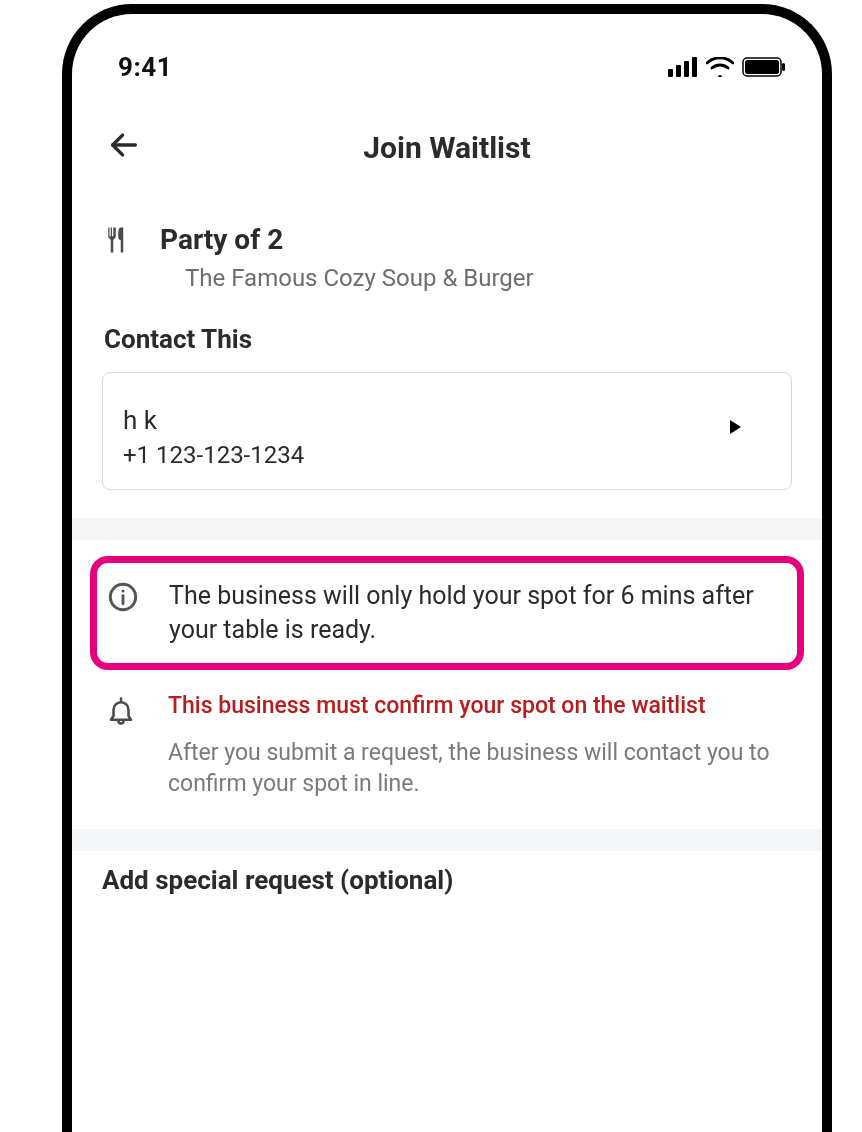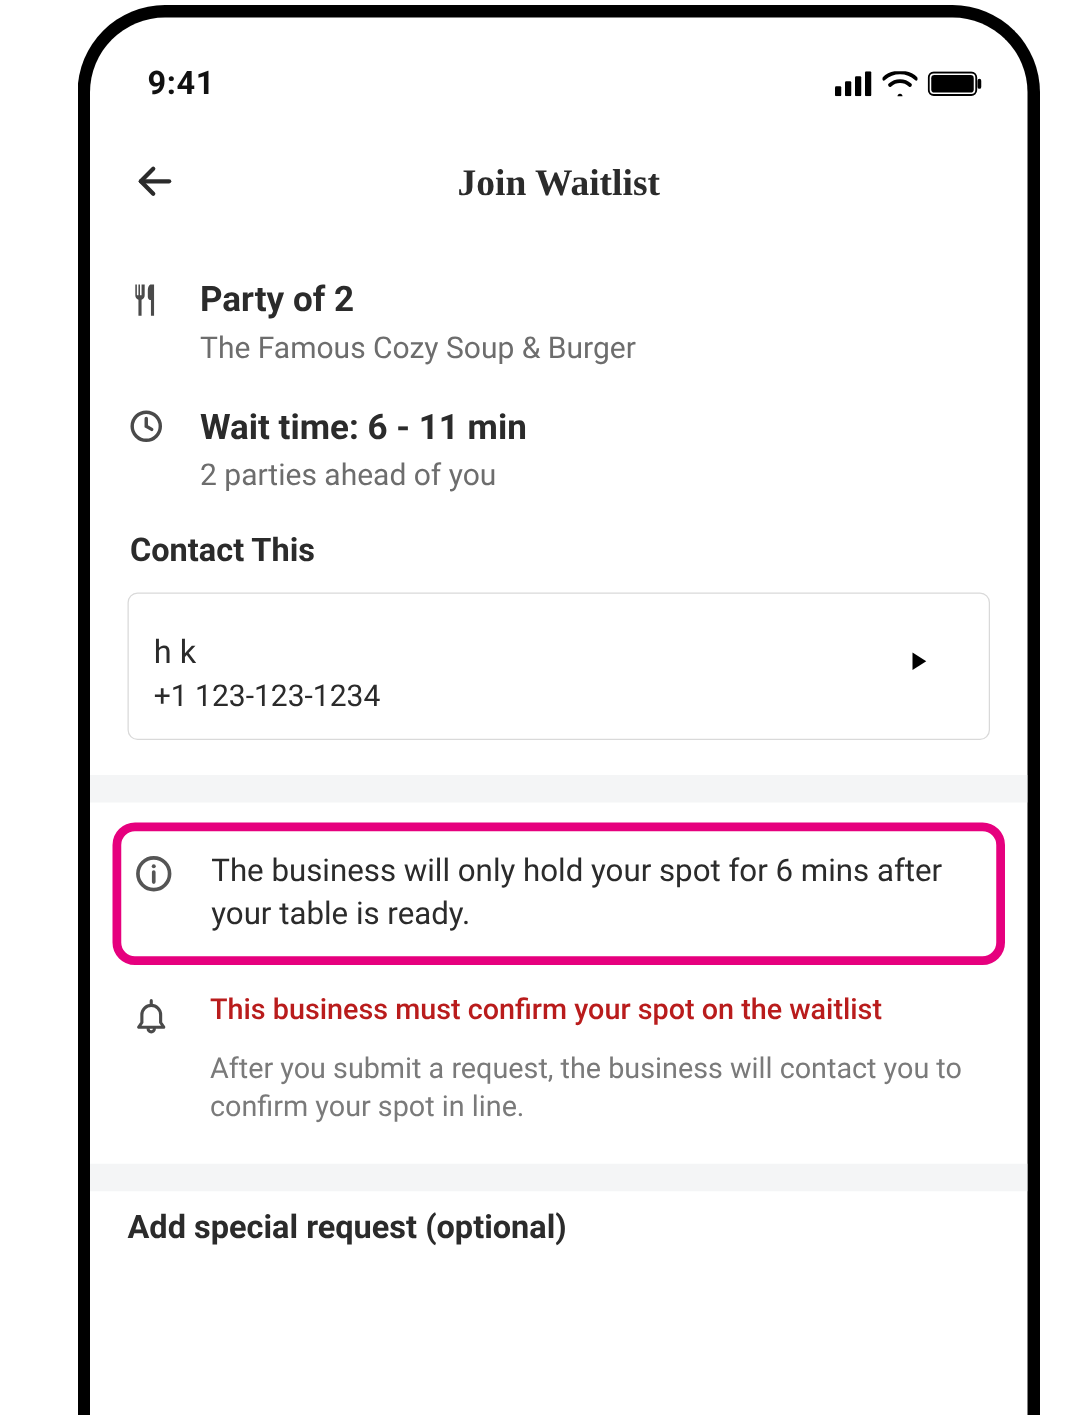--- a/index.html
+++ b/index.html
@@ -57,21 +57,20 @@
     transform: translateY(-50%);
     width: 44px; height: 44px;
     display: flex; align-items: center; justify-content: center;
     color: #2b2b2b;
     cursor: pointer;
   }
   .header-title {
     font-size: 30px;
     font-weight: 700;
     color: #2b2b2b;
-    font-family: Liberation Serif, serif;
   }
 
   .content { padding: 36px 30px 0 30px; }
 
   .info-row {
     display: flex;
     gap: 22px;
     margin-bottom: 30px;
   }
   .info-icon {
@@ -85,20 +84,21 @@
     font-size: 28px;
     font-weight: 700;
     color: #2b2b2b;
     line-height: 1.25;
   }
   .info-sub {
     font-size: 24px;
     color: #6d6d6d;
     margin-top: 6px;
     line-height: 1.3;
+    margin-left: 25px;
   }
 
   .section-heading {
     font-size: 26px;
     font-weight: 700;
     color: #2b2b2b;
     margin: 12px 0 18px 2px;
   }
 
   .contact-card {
@@ -218,32 +218,20 @@
             <path d="M5 2v7a3 3 0 0 0 2 2.83V22h2V11.83A3 3 0 0 0 11 9V2H9v7H8V2H7v7H6V2H5z"></path>
             <path d="M15 2c-1.1 0-2 1.5-2 4v4c0 1.1.9 2 2 2v10h2V2h-2z"></path>
           </svg>
       </div>
       <div class="info-texts">
         <div class="info-title">Party of 2</div>
         <div class="info-sub">The Famous Cozy Soup &amp; Burger</div>
       </div>
     </div>
 
-    <div class="info-row">
-      <div class="info-icon">
-        <svg width="30" height="30" viewBox="0 0 24 24" fill="none" stroke="#4a4a4a" stroke-width="2.2">
-            <circle cx="12" cy="12" r="9"></circle>
-            <polyline points="12 7 12 12 15.5 14" stroke-linecap="round"></polyline>
-          </svg>
-      </div>
-      <div class="info-texts">
-        <div class="info-title">Wait time: 6 - 11 min</div>
-        <div class="info-sub">2 parties ahead of you</div>
-      </div>
-    </div>
 
     <div class="section-heading">Contact This</div>
 
     <div class="contact-card">
       <div class="contact-left">
         <div class="contact-name">h k</div>
         <div class="contact-phone">+1 123-123-1234</div>
       </div>
       <div class="caret-right"></div>
     </div>

